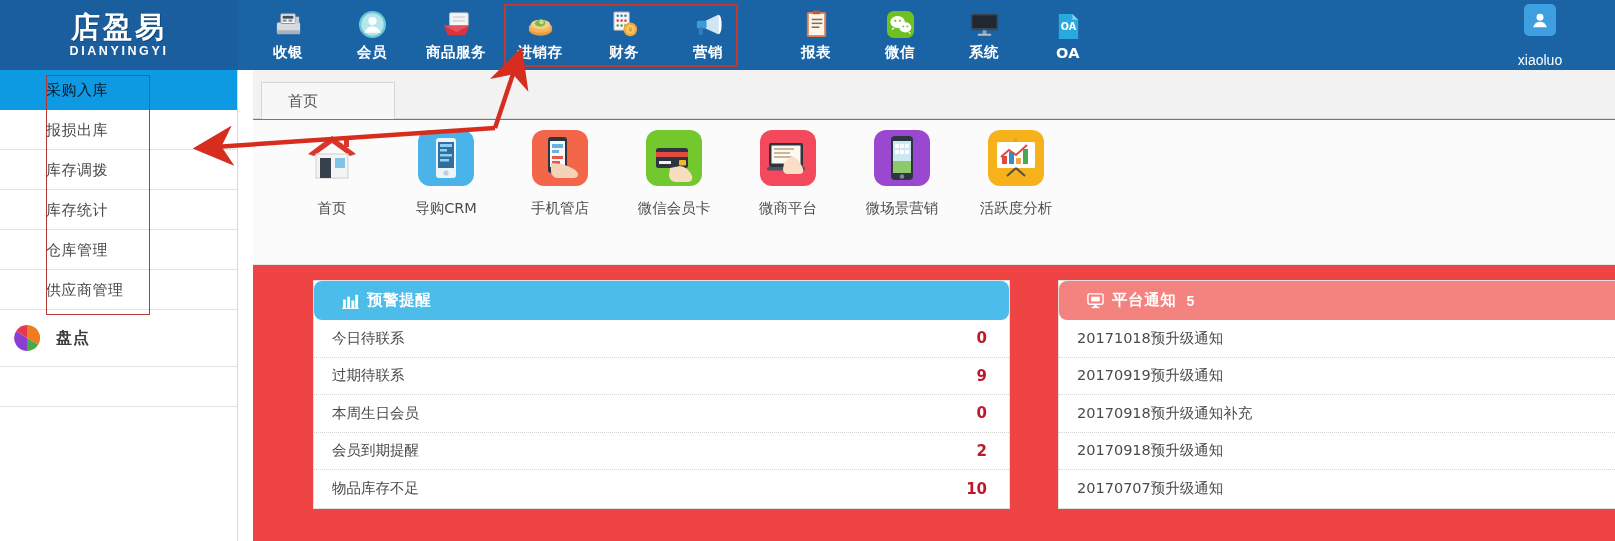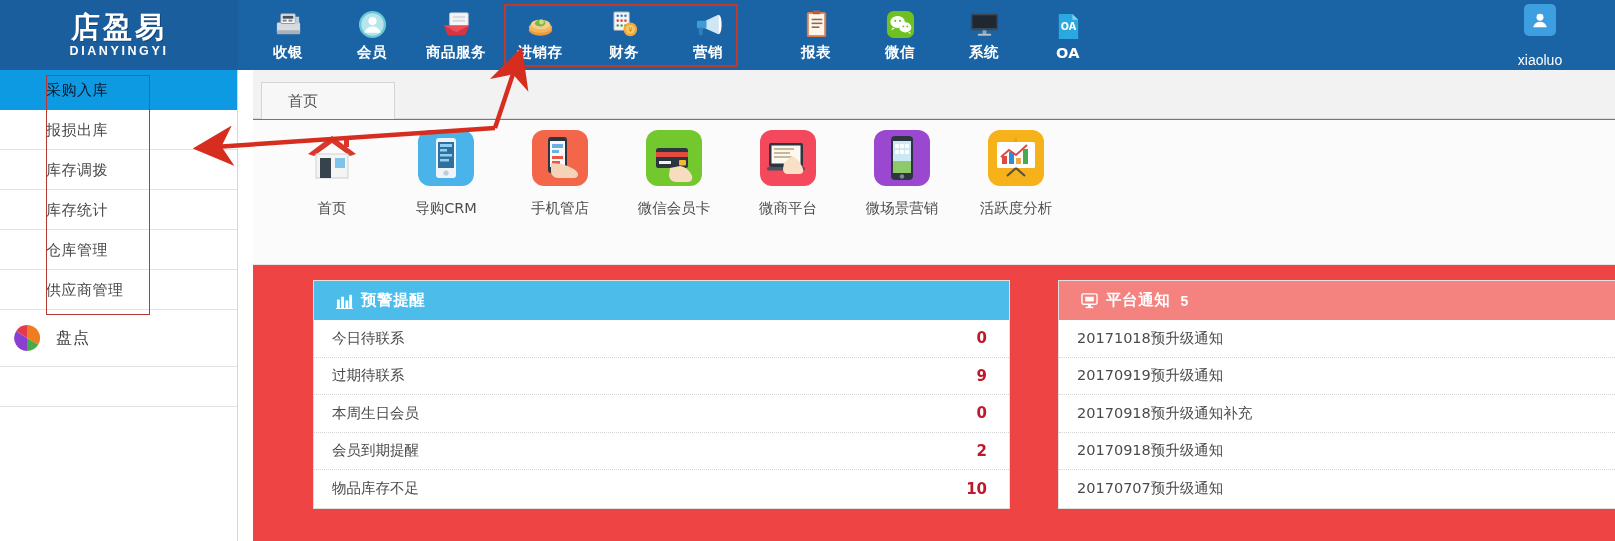--- a/index.html
+++ b/index.html
@@ -84,21 +84,21 @@
   }
   .side-item.active { background: #0e9ae3; color: #0f172a; border-bottom-color: #0e9ae3; }
 
   .side-group {
     height: 57px; display: flex; align-items: center;
     padding-left: 14px; border-bottom: 1px solid #e2e2e2;
     cursor: pointer;
   }
   .side-group-ico { width: 26px; height: 26px; margin-right: 16px; }
   .side-group-label {
-    font-size: 16px; font-weight: normal; color: #3c3c3c;
+    font-size: 16px; font-weight: bold; color: #3c3c3c;
     font-family: "DejaVu Sans", sans-serif; letter-spacing: 1px;
   }
   .side-blank { height: 40px; border-bottom: 1px solid #e2e2e2; }
 
   
   .content {
     position: absolute; left: 253px; top: 70px;
     width: 1376px; height: 502px;
     background: #ef4444; overflow: hidden;
   }
@@ -147,21 +147,21 @@
     width: 697px; background: #ffffff;
     border: 1px solid #e0e0e0;
   }
   .card-notice {
     position: absolute; left: 805px; top: 210px;
     width: 620px; background: #ffffff;
     border: 1px solid #e0e0e0;
   }
   .card-head {
     height: 39px; display: flex; align-items: center;
-    padding-left: 22px; color: #ffffff;
+    padding-left: 28px; color: #ffffff; border-radius: 8px;
   }
   .card-head.blue { background: #4cbceb; }
   .card-head.red  { background: #f4827f; }
   .card-head-ico { width: 17px; height: 17px; margin-right: 8px; }
   .card-title {
     font-size: 15.5px; font-weight: bold; letter-spacing: .6px;
     font-family: "DejaVu Sans", sans-serif;
   }
   .card-count {
     font-size: 14px; font-weight: bold; margin-left: 10px; color: #ffffff;

